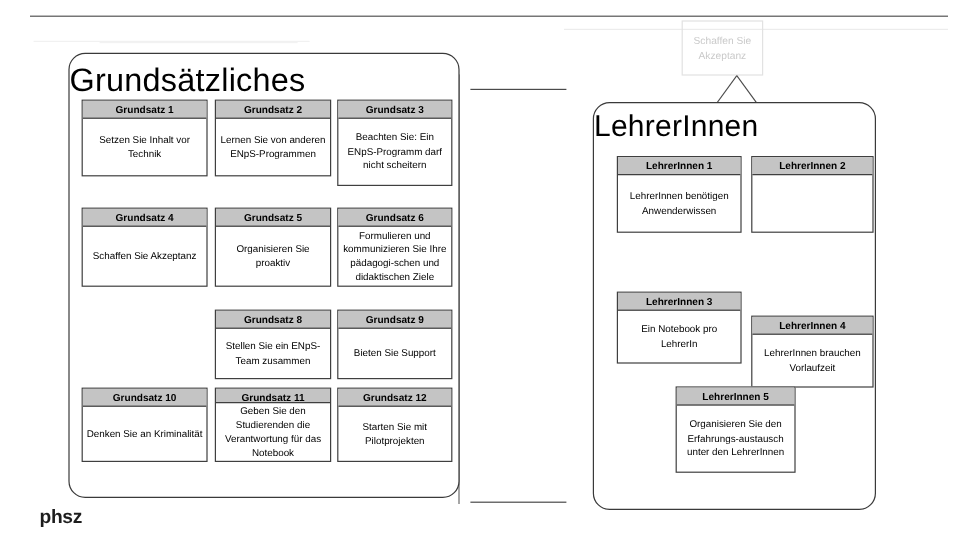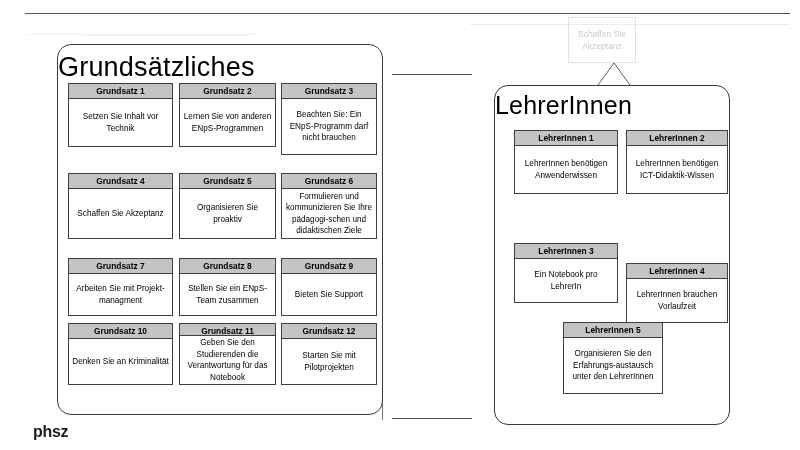--- a/index.html
+++ b/index.html
@@ -173,40 +173,36 @@
     <div class="card" style="left:10px;top:38px;width:105px;height:64px;">
       <div class="card-head">Grundsatz 1</div>
       <div class="card-body">Setzen Sie Inhalt vor Technik</div>
     </div>
     <div class="card" style="left:121px;top:38px;width:97px;height:64px;">
       <div class="card-head">Grundsatz 2</div>
       <div class="card-body">Lernen Sie von anderen ENpS-Programmen</div>
     </div>
     <div class="card" style="left:223px;top:38px;width:96px;height:72px;">
       <div class="card-head">Grundsatz 3</div>
-      <div class="card-body">Beachten Sie: Ein ENpS-Programm darf nicht brauchen</div>
+      <div class="card-body">Beachten Sie: Ein ENpS-Programm darf nicht scheitern</div>
     </div>
 
     <div class="card" style="left:10px;top:128px;width:105px;height:66px;">
       <div class="card-head">Grundsatz 4</div>
       <div class="card-body">Schaffen Sie Akzeptanz</div>
     </div>
     <div class="card" style="left:121px;top:128px;width:97px;height:66px;">
       <div class="card-head">Grundsatz 5</div>
       <div class="card-body">Organisieren Sie proaktiv</div>
     </div>
     <div class="card" style="left:223px;top:128px;width:96px;height:66px;">
       <div class="card-head">Grundsatz 6</div>
       <div class="card-body">Formulieren und kommunizieren Sie Ihre pädagogi-schen und didaktischen Ziele</div>
     </div>
 
-    <div class="card" style="left:10px;top:213px;width:105px;height:58px;">
-      <div class="card-head">Grundsatz 7</div>
-      <div class="card-body">Arbeiten Sie mit Projekt-managment</div>
-    </div>
     <div class="card" style="left:121px;top:213px;width:97px;height:58px;">
       <div class="card-head">Grundsatz 8</div>
       <div class="card-body">Stellen Sie ein ENpS-Team zusammen</div>
     </div>
     <div class="card" style="left:223px;top:213px;width:96px;height:58px;">
       <div class="card-head">Grundsatz 9</div>
       <div class="card-body">Bieten Sie Support</div>
     </div>
 
     <div class="card" style="left:10px;top:278px;width:105px;height:62px;">
@@ -225,21 +221,20 @@
 
   <div class="panel panel-right">
     <div class="panel-title">LehrerInnen</div>
 
     <div class="card" style="left:19px;top:44px;width:104px;height:64px;">
       <div class="card-head">LehrerInnen 1</div>
       <div class="card-body">LehrerInnen benötigen Anwenderwissen</div>
     </div>
     <div class="card" style="left:131px;top:44px;width:102px;height:64px;">
       <div class="card-head">LehrerInnen 2</div>
-      <div class="card-body">LehrerInnen benötigen ICT-Didaktik-Wissen</div>
     </div>
 
     <div class="card" style="left:19px;top:157px;width:104px;height:60px;">
       <div class="card-head">LehrerInnen 3</div>
       <div class="card-body">Ein Notebook pro LehrerIn</div>
     </div>
     <div class="card" style="left:131px;top:157px;width:102px;height:60px;margin-top:20px;">
       <div class="card-head">LehrerInnen 4</div>
       <div class="card-body">LehrerInnen brauchen Vorlaufzeit</div>
     </div>

